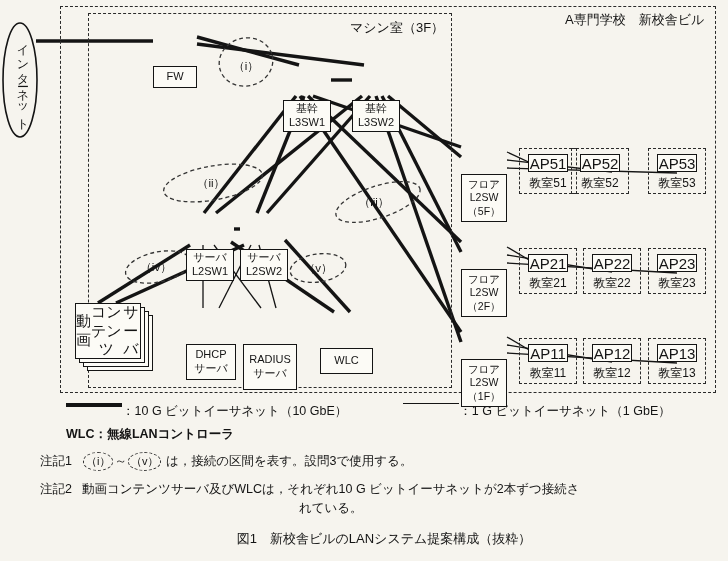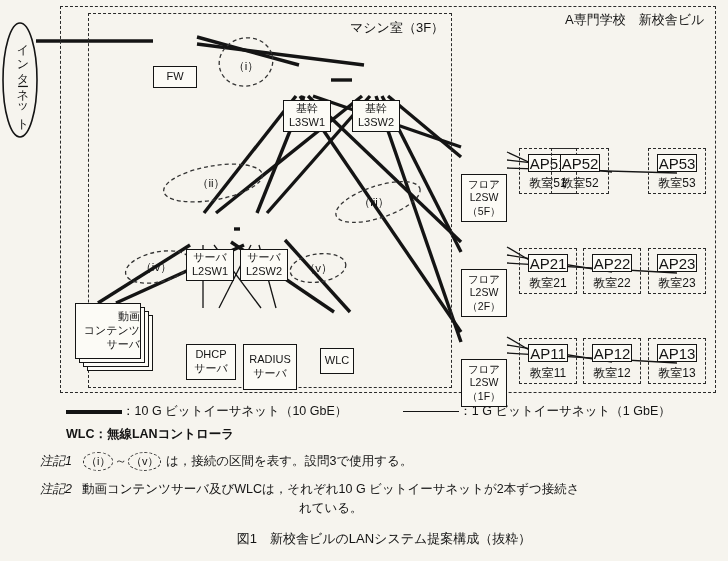--- a/index.html
+++ b/index.html
@@ -34,31 +34,31 @@
     border:1.5px solid #141414; background:#fcfbf6;
     display:flex; align-items:center; justify-content:center; font-size:15px;
   }
   .room-label { position:absolute; left:0; right:0; bottom:1px; text-align:center; font-size:12px; }
   .video-stack { position:absolute; left:75px; top:303px; width:80px; height:70px; }
   .sheet { position:absolute; width:66px; height:56px; background:#fcfbf6; border:1.6px solid #141414; }
   .sheet.s3 { left:12px; top:12px; }
   .sheet.s2 { left:8px; top:8px; }
   .sheet.s1 { left:4px; top:4px; }
   .sheet.main {
-    left:0; top:0; display:flex; flex-direction:column;
-    align-items:flex-end; justify-content:center; font-size:11px; line-height:1.25; text-align:center;
+    left:0; top:0; display:flex; flex-direction:row;
+    align-items:center; justify-content:center; font-size:15px; line-height:1.25; text-align:center;
   }
   .below { padding-left:40px; font-size:12.5px; }
-  .legend-row { display:flex; align-items:center; margin:5px 0 0 26px; }
+  .legend-row { display:flex; align-items:flex-start; margin:5px 0 0 26px; }
   .sample { display:inline-block; width:56px; }
   .sample.thick { border-top:4px solid #141414; }
   .sample.thin { border-top:1.5px solid #141414; margin-left:56px; }
   .wlc-row { margin:6px 0 0 26px;font-weight:bold; }
   .note { display:flex; gap:10px; margin-top:9px; line-height:1.5; }
-  .note-label { flex:0 0 auto;font-style:italic; }
+  .note-label { flex:0 0 auto; }
   .note-body { display:inline-block;text-align:center; }
   .circled {
     display:inline-block; border:1.2px dashed #333; border-radius:50%;
     padding:0 2px; font-size:11px; margin:0 1px;
   }
   .caption { text-align:center; font-size:13px; margin-top:13px; }
   svg text { font-family:"Liberation Sans","DejaVu Sans",sans-serif; }
 </style>
 </head>
 <body>
@@ -165,21 +165,21 @@
   </div>
 
   <div class="node" style="left:186px;top:308px;width:50px;height:36px">
     <div>DHCP</div>
     <div>サーバ</div>
   </div>
   <div class="node" style="left:243px;top:308px;width:54px;height:46px">
     <div>RADIUS</div>
     <div>サーバ</div>
   </div>
-  <div class="node" style="left:320px;top:312px;width:34px;height:26px">
+  <div class="node" style="left:320px;top:312px;width:53px;height:26px">
     <div>WLC</div>
   </div>
 
   <div class="node" style="left:461px;top:138px;width:46px;height:48px;font-size:10.5px">
     <div>フロア</div>
     <div>L2SW</div>
     <div>（5F）</div>
   </div>
   <div class="node" style="left:461px;top:233px;width:46px;height:48px;font-size:10.5px">
     <div>フロア</div>
@@ -191,21 +191,21 @@
     <div>L2SW</div>
     <div>（1F）</div>
   </div>
 
   <div class="classroom" style="left:519px;top:148px">
     <div class="ap-box">
         <span>AP51</span>
       </div>
     <div class="room-label">教室51</div>
   </div>
-  <div class="classroom" style="left:551px;top:148px">
+  <div class="classroom" style="left:571px;top:148px">
     <div class="ap-box">
         <span>AP52</span>
       </div>
     <div class="room-label">教室52</div>
   </div>
   <div class="classroom" style="left:648px;top:148px">
     <div class="ap-box">
         <span>AP53</span>
       </div>
     <div class="room-label">教室53</div>

